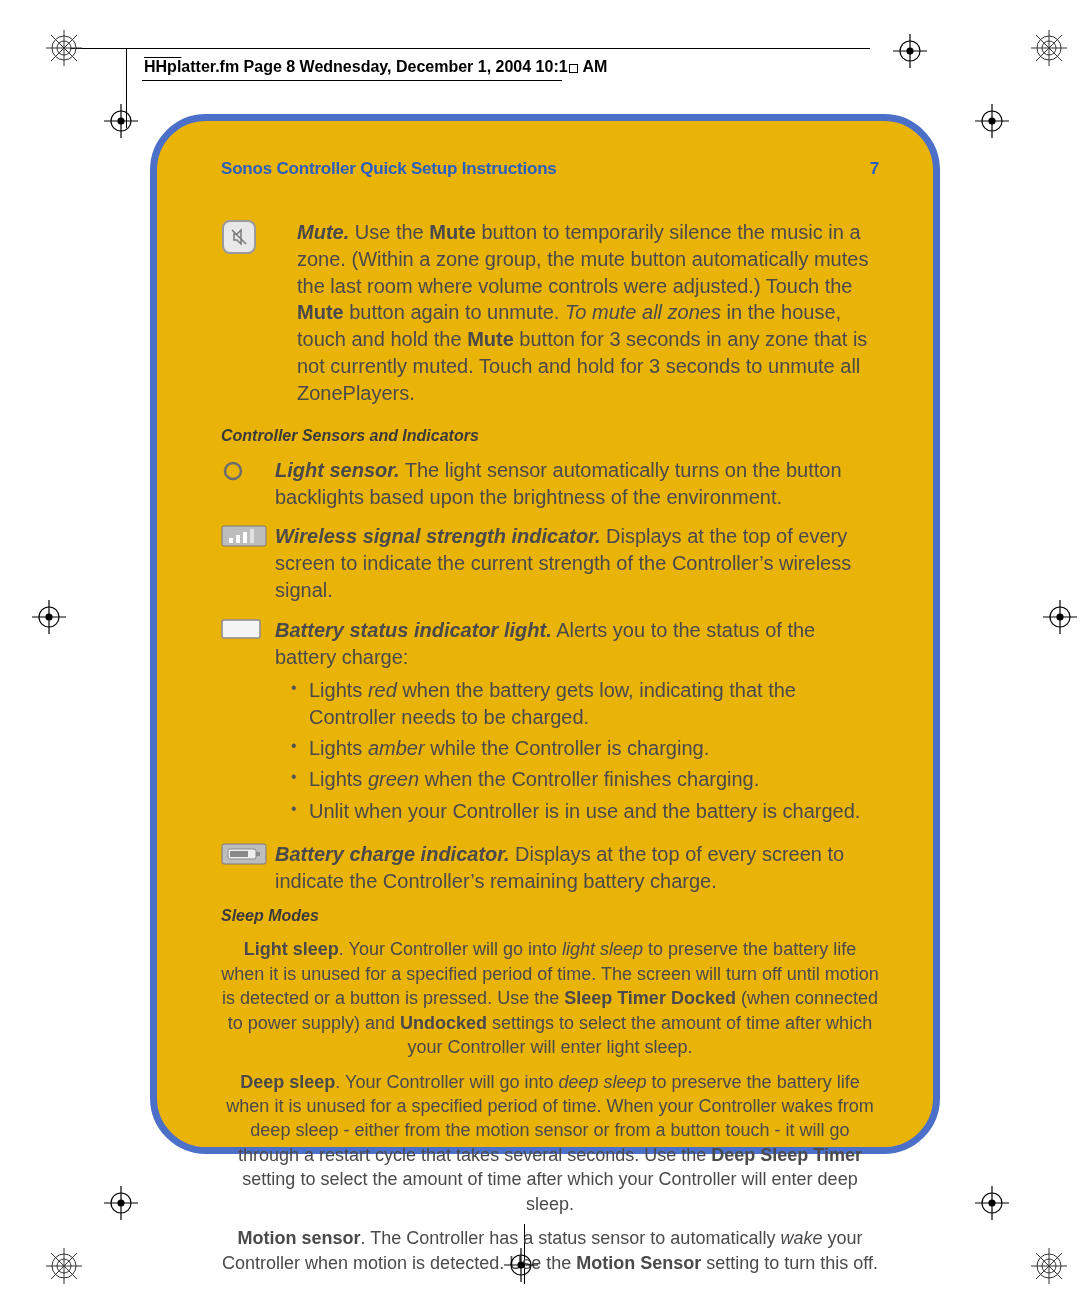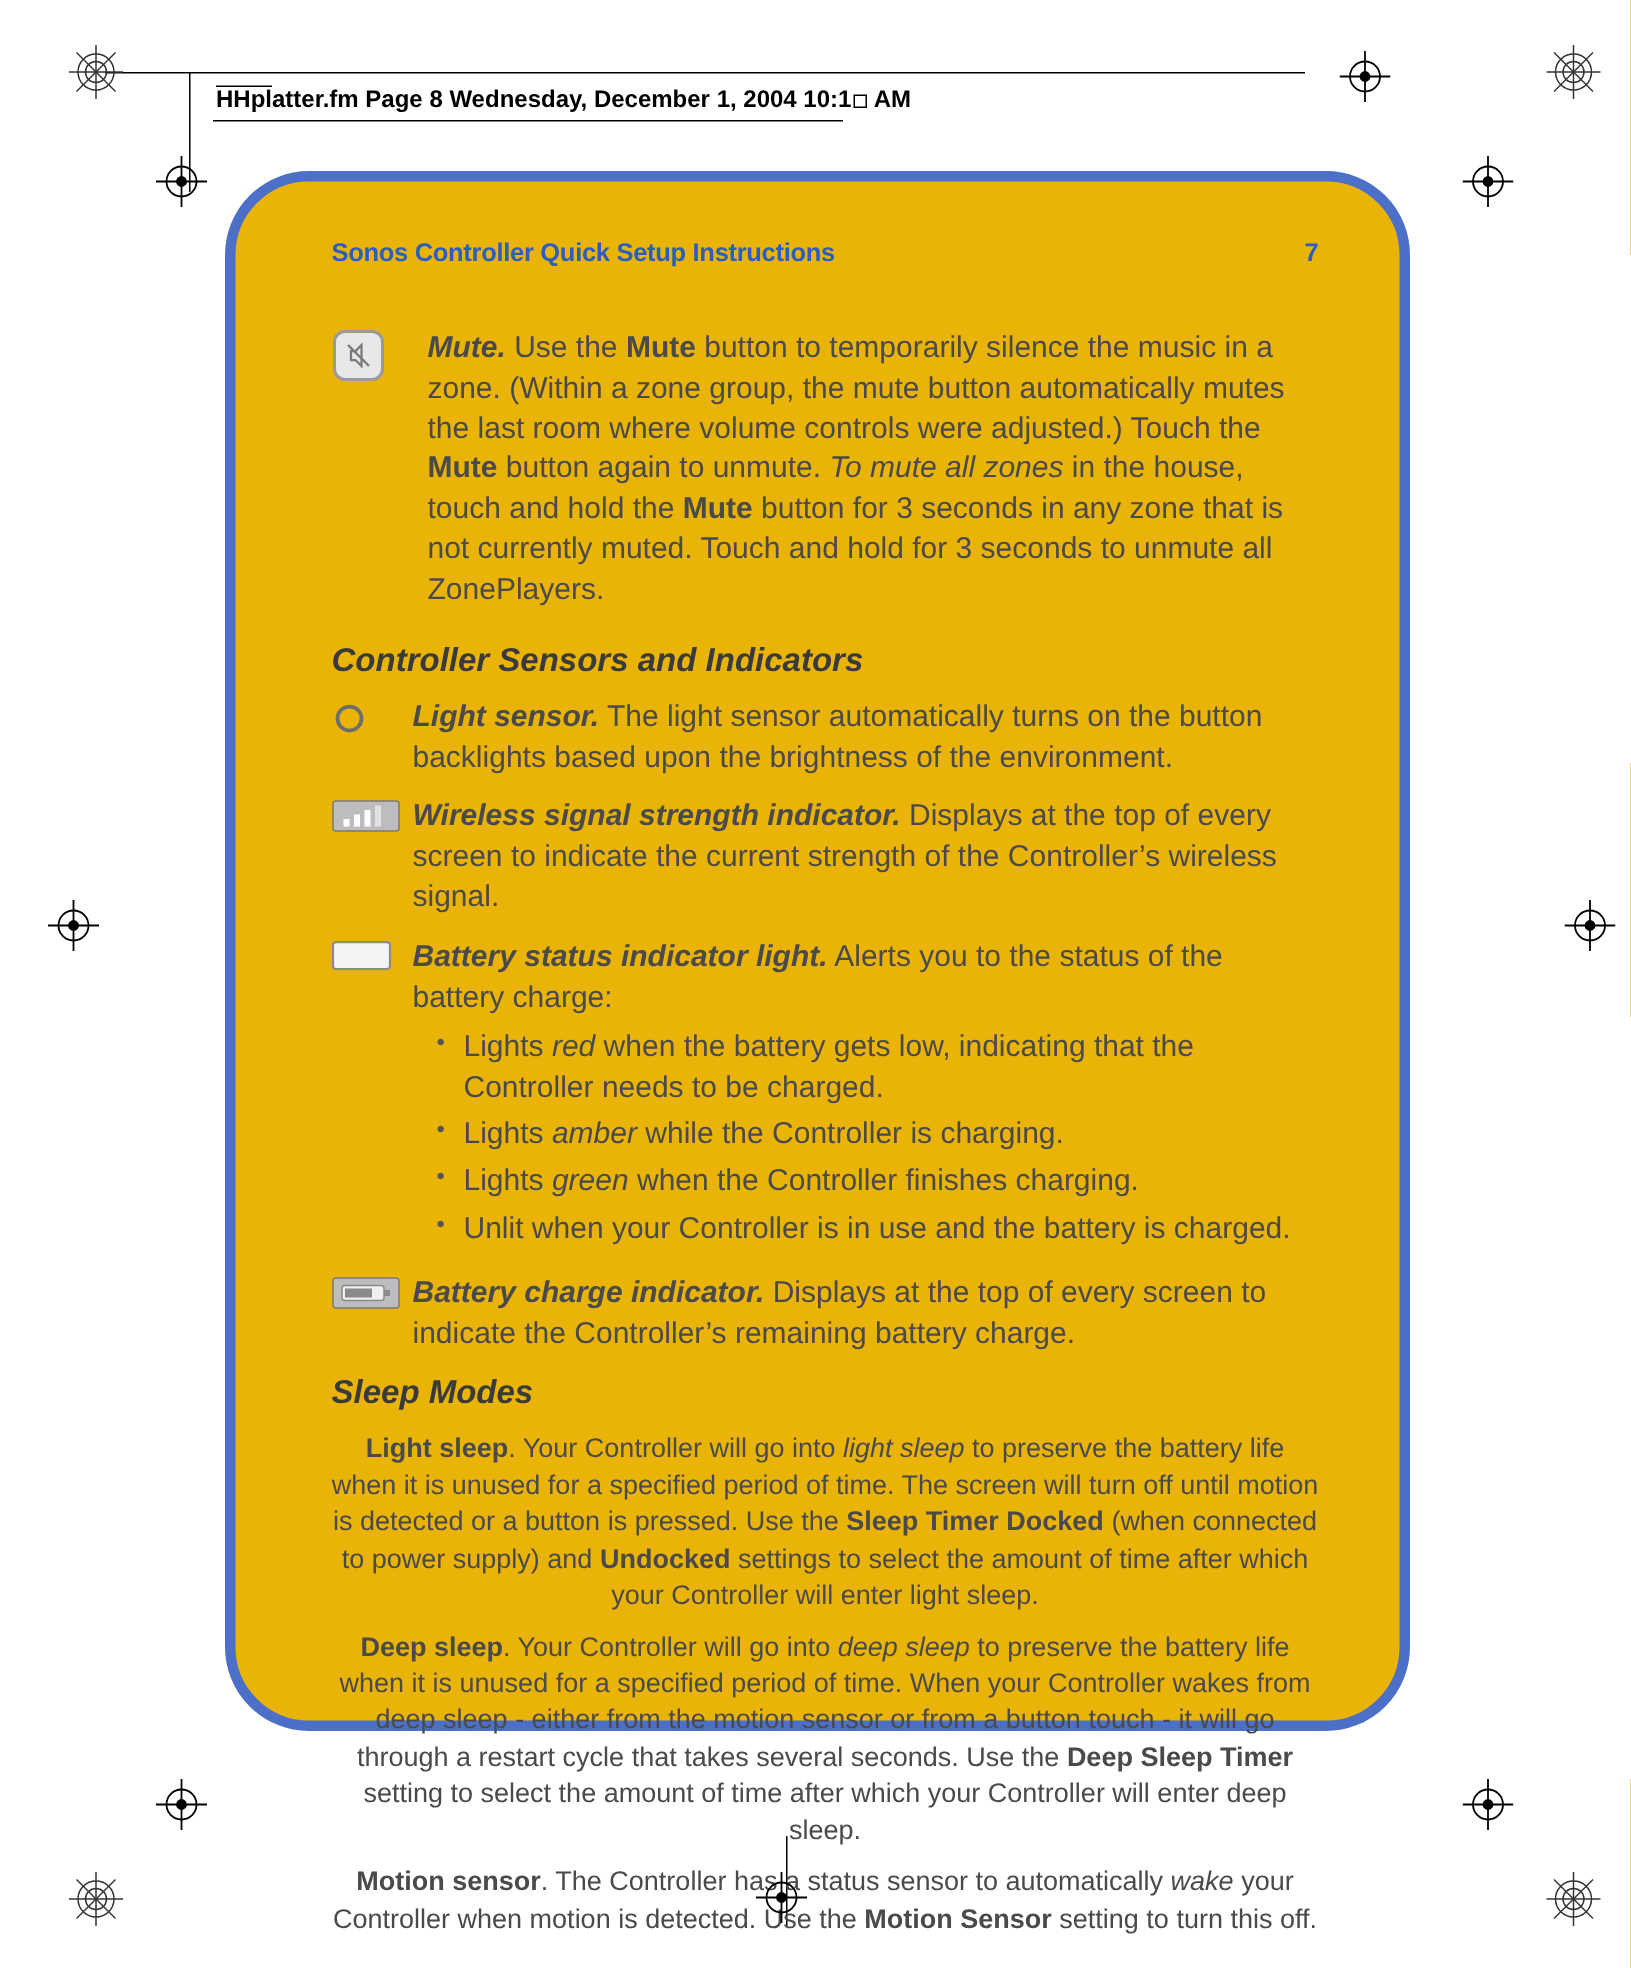--- a/index.html
+++ b/index.html
@@ -93,21 +93,21 @@
     font-size: 17px;
     font-weight: 700;
     color: #2a5fc0;
     margin-bottom: 16px;
     letter-spacing: -0.2px;
   }
   .running-head .pgnum { color:#2a5fc0; }
 
   .lede-row {
     display: flex;
-    gap: 20px;
+    gap: 32px;
     margin-bottom: 20px;
     margin-top: 40px;
   }
   .icon-slot {
     flex: 0 0 44px;
     display:flex; justify-content:flex-start;
   }
   .icon-slot svg { display:block; }
   .lede-text {
     flex: 1 1 auto;
@@ -115,21 +115,21 @@
     line-height: 1.34;
     color: #4a4a4a;
   }
   .lede-text strong { font-weight: 700; }
   .lede-text em { font-style: italic; }
   .lede-text .runin { font-style: italic; font-weight: 700; }
 
   h3.sec {
     font-style: italic;
     font-weight: 700;
-    font-size: 22px;
+    font-size: 16px;
     color: #3a3a3a;
     margin: 8px 0 12px 0;
   }
 
   .def-row {
     display:flex;
     gap: 4px;
     margin-bottom: 12px;
   }
   .def-row .icon-slot { flex: 0 0 50px; padding-top:2px; }

